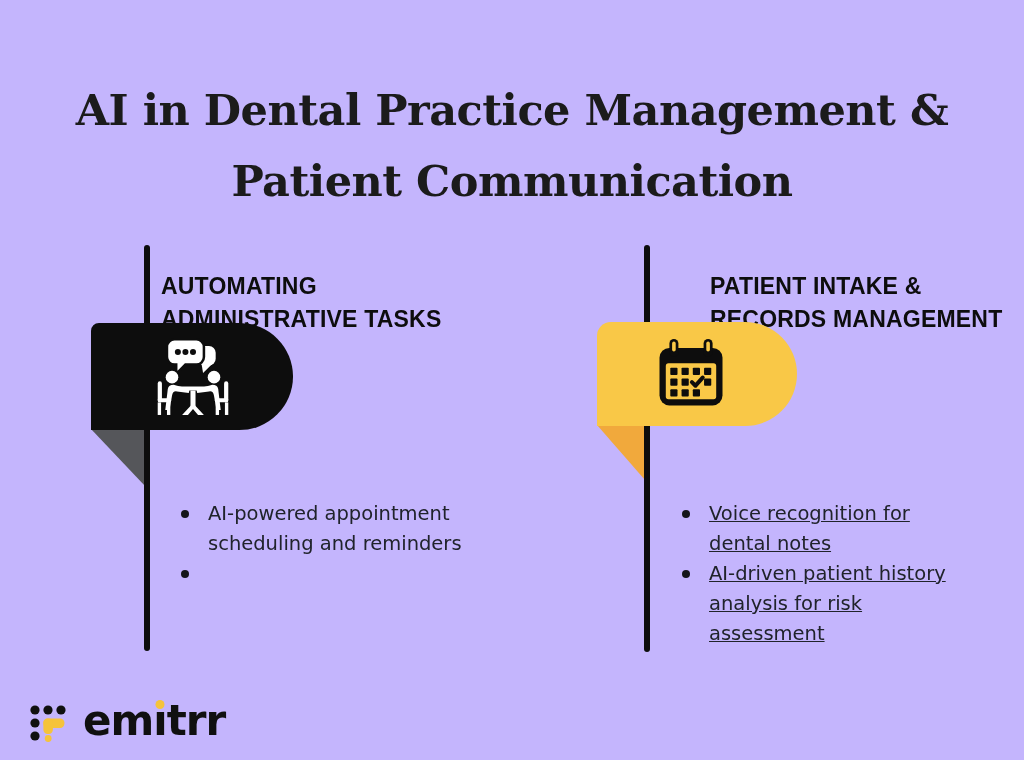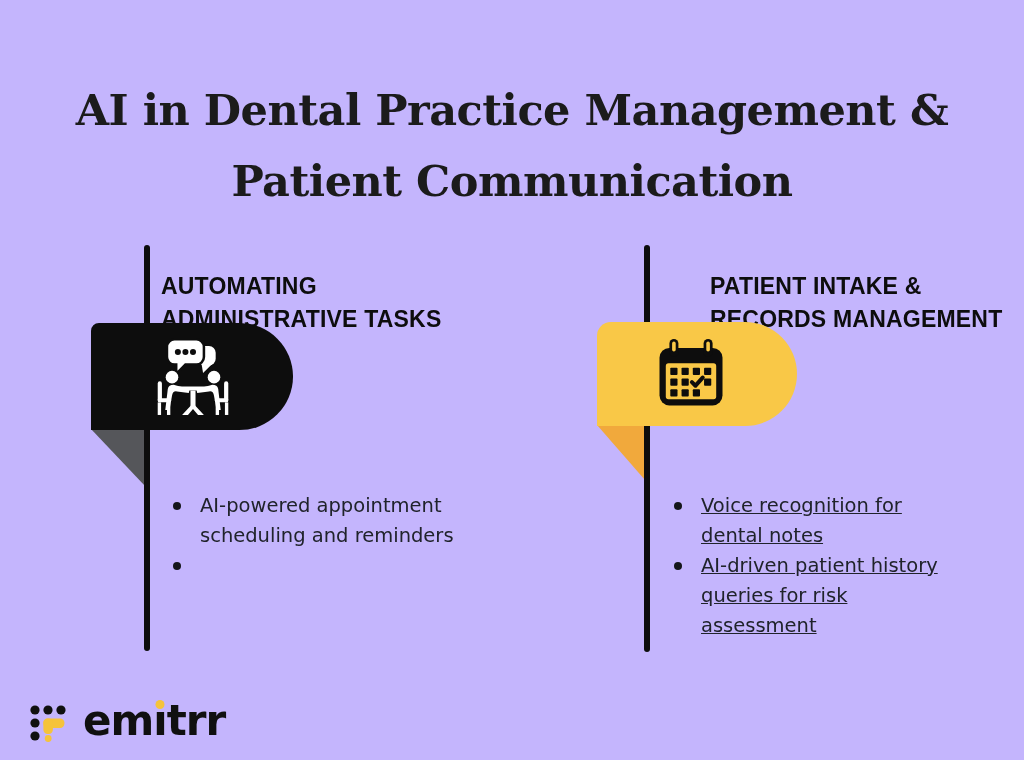--- a/index.html
+++ b/index.html
@@ -69,21 +69,21 @@
     background:#f1a93c;
     clip-path:polygon(0 0,100% 0,100% 100%);
   }
   .pill-icon{position:absolute;z-index:4;}
   .icon-meeting{left:151px;top:336px;}
   .icon-calendar{left:655px;top:336px;}
 
   
   .bullets{
     position:absolute;top:487px;z-index:2;
-    list-style:none;margin:4px;padding:0;
+    list-style:none;margin:12px;padding:0;
     font-size:19.5px;line-height:30px;
     color:#20232b;
   }
   .bullets.left{left:161px;width:350px;}
   .bullets.right{left:662px;width:310px;text-decoration:underline;}
   .bullets li{display:flex;align-items:flex-start;}
   .bullet-dot{
     flex:0 0 auto;
     width:8px;height:8px;border-radius:50%;
     background:#15161a;
@@ -200,21 +200,21 @@
 
   <ul class="bullets right">
     <li>
       <span class="bullet-dot"></span>
       <span class="multiline">Voice recognition for
 dental notes</span>
     </li>
     <li>
       <span class="bullet-dot"></span>
       <span class="multiline">AI-driven patient history
-queries for risk
+analysis for risk
 assessment</span>
     </li>
   </ul>
 
   <div class="logo">
     <svg class="logo-mark" width="44" height="42" viewBox="0 0 44 42" aria-hidden="true">
       <g fill="#101010">
         <circle cx="5" cy="6" r="4.6"></circle>
         <circle cx="18" cy="6" r="4.6"></circle>
         <circle cx="31" cy="6" r="4.6"></circle>

